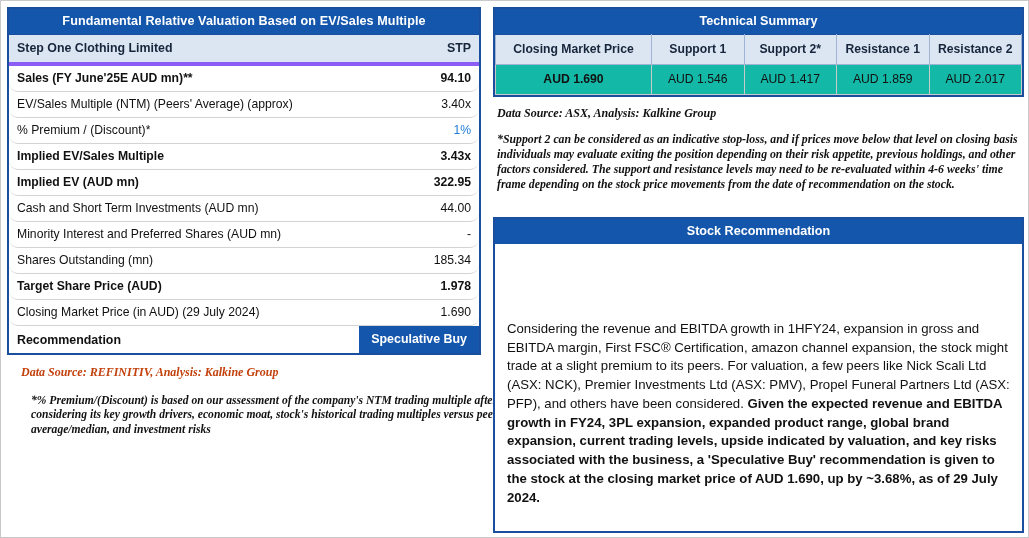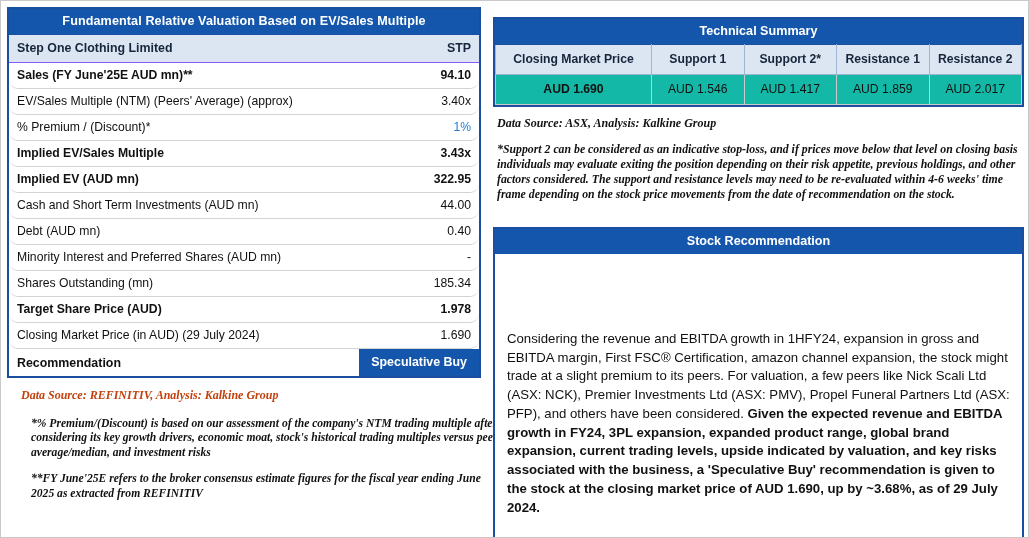--- a/index.html
+++ b/index.html
@@ -38,21 +38,21 @@
   }
   .val-subheader {
     display: flex;
     justify-content: space-between;
     background: #dce6f2;
     color: #16253b;
     font-weight: bold;
     font-size: 12.4px;
     padding: 6px 8px 7px 8px;
     border-top: 1px solid #1a4fa0;
-    border-bottom: 1px solid #8b5cf6;
+    border-bottom: 4px solid #8b5cf6;
   }
   .val-row {
     display: flex;
     justify-content: space-between;
     align-items: center;
     font-size: 12.2px;
     padding: 5px 8px 6px 8px;
     border-bottom: 1px solid #d3d3d3;
     color: #111111;
     min-height: 25px;
@@ -95,21 +95,21 @@
     color: #111111;
     margin: 14px 0 0 24px;
     line-height: 1.25;
     width: 470px;
   }
   .foot-note.second { margin-top: 12px; }
 
   
   .right-col {
     position: absolute;
-    left: 492px; top: 16px;
+    left: 492px; top: 6px;
     width: 531px; height: 434px;
   }
   .tech-box {
     border: 2px solid #1a4fa0;
     width: 531px;
   }
   .tech-header {
     background: #1356ac;
     color: #ffffff;
     font-weight: bold;
@@ -213,24 +213,20 @@
       </div>
       <div class="val-row bold">
         <span class="label">Implied EV (AUD mn)</span>
         <span class="value">322.95</span>
       </div>
       <div class="val-row">
         <span class="label">Cash and Short Term Investments (AUD mn)</span>
         <span class="value">44.00</span>
       </div>
       <div class="val-row">
-        <span class="label">Debt (AUD mn)</span>
-        <span class="value">0.40</span>
-      </div>
-      <div class="val-row">
         <span class="label">Minority Interest and Preferred Shares (AUD mn)</span>
         <span class="value">-</span>
       </div>
       <div class="val-row">
         <span class="label">Shares Outstanding (mn)</span>
         <span class="value">185.34</span>
       </div>
       <div class="val-row bold">
         <span class="label">Target Share Price (AUD)</span>
         <span class="value">1.978</span>
@@ -241,21 +237,20 @@
       </div>
 
       <div class="val-row reco">
         <span class="reco-label">Recommendation</span>
         <span class="reco-badge">Speculative Buy</span>
       </div>
     </div>
 
     <div class="src-note">Data Source: REFINITIV, Analysis: Kalkine Group</div>
     <div class="foot-note">*% Premium/(Discount) is based on our assessment of the company's NTM trading multiple after considering its key growth drivers, economic moat, stock's historical trading multiples versus peer average/median, and investment risks</div>
-    <div class="foot-note second">**FY June'25E refers to the broker consensus estimate figures for the fiscal year ending June 2025 as extracted from REFINITIV</div>
   </div>
 
   <div class="right-col">
 
     <div class="tech-box">
       <div class="tech-header">Technical Summary</div>
       <table class="tech-table">
         <colgroup>
           <col class="wide">
             <col>

